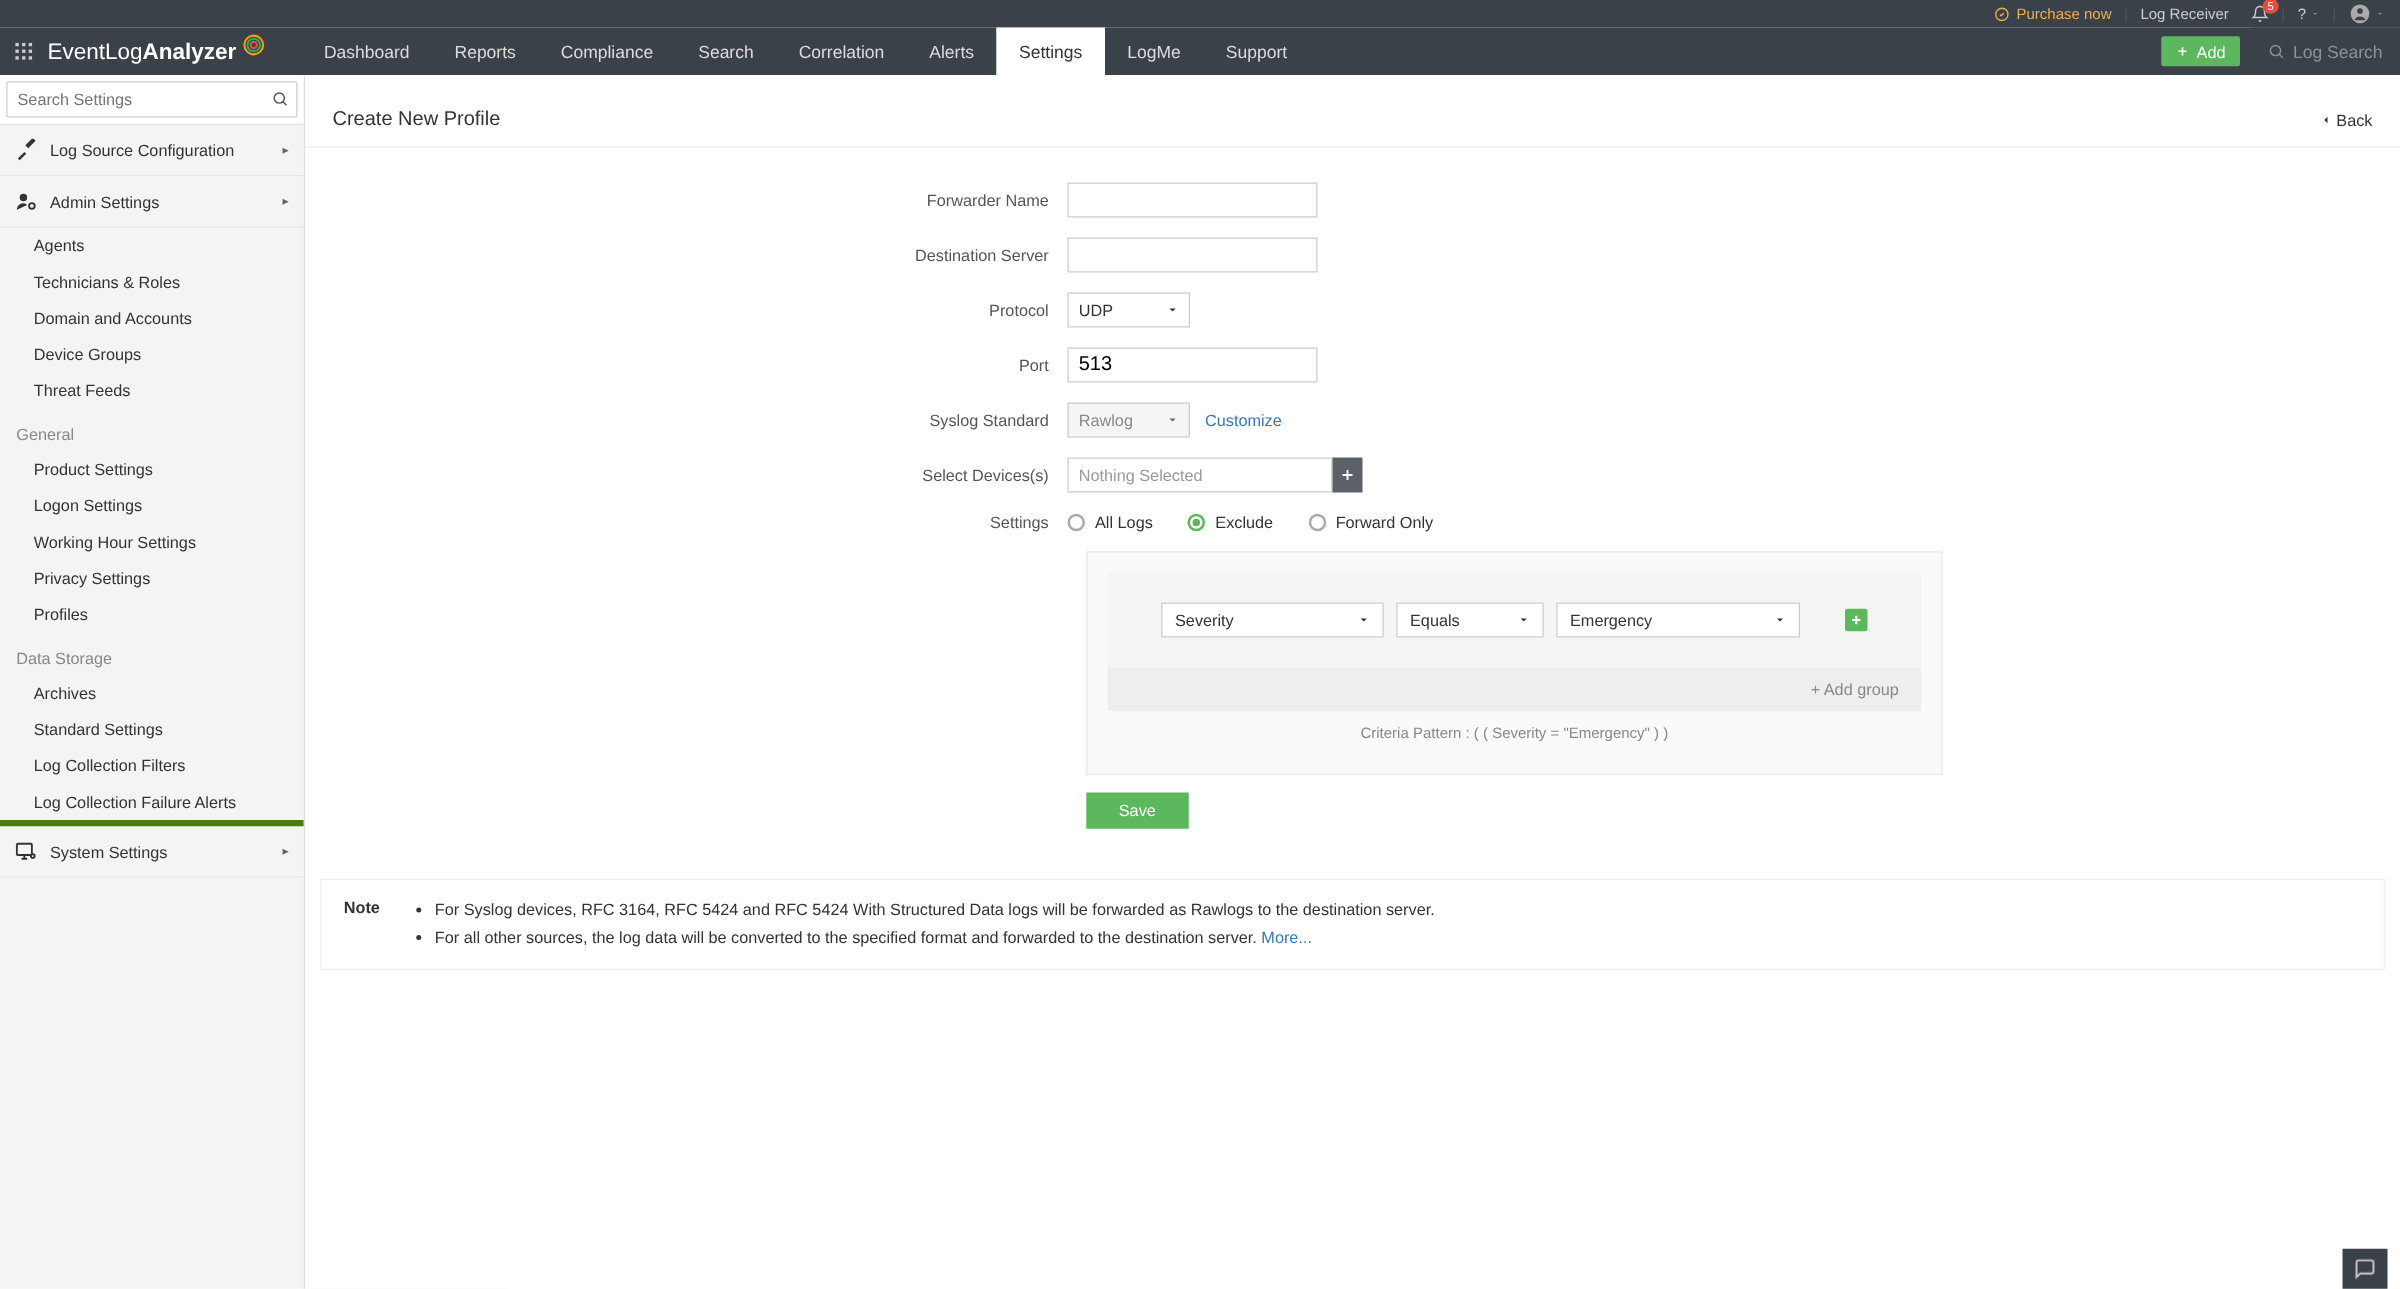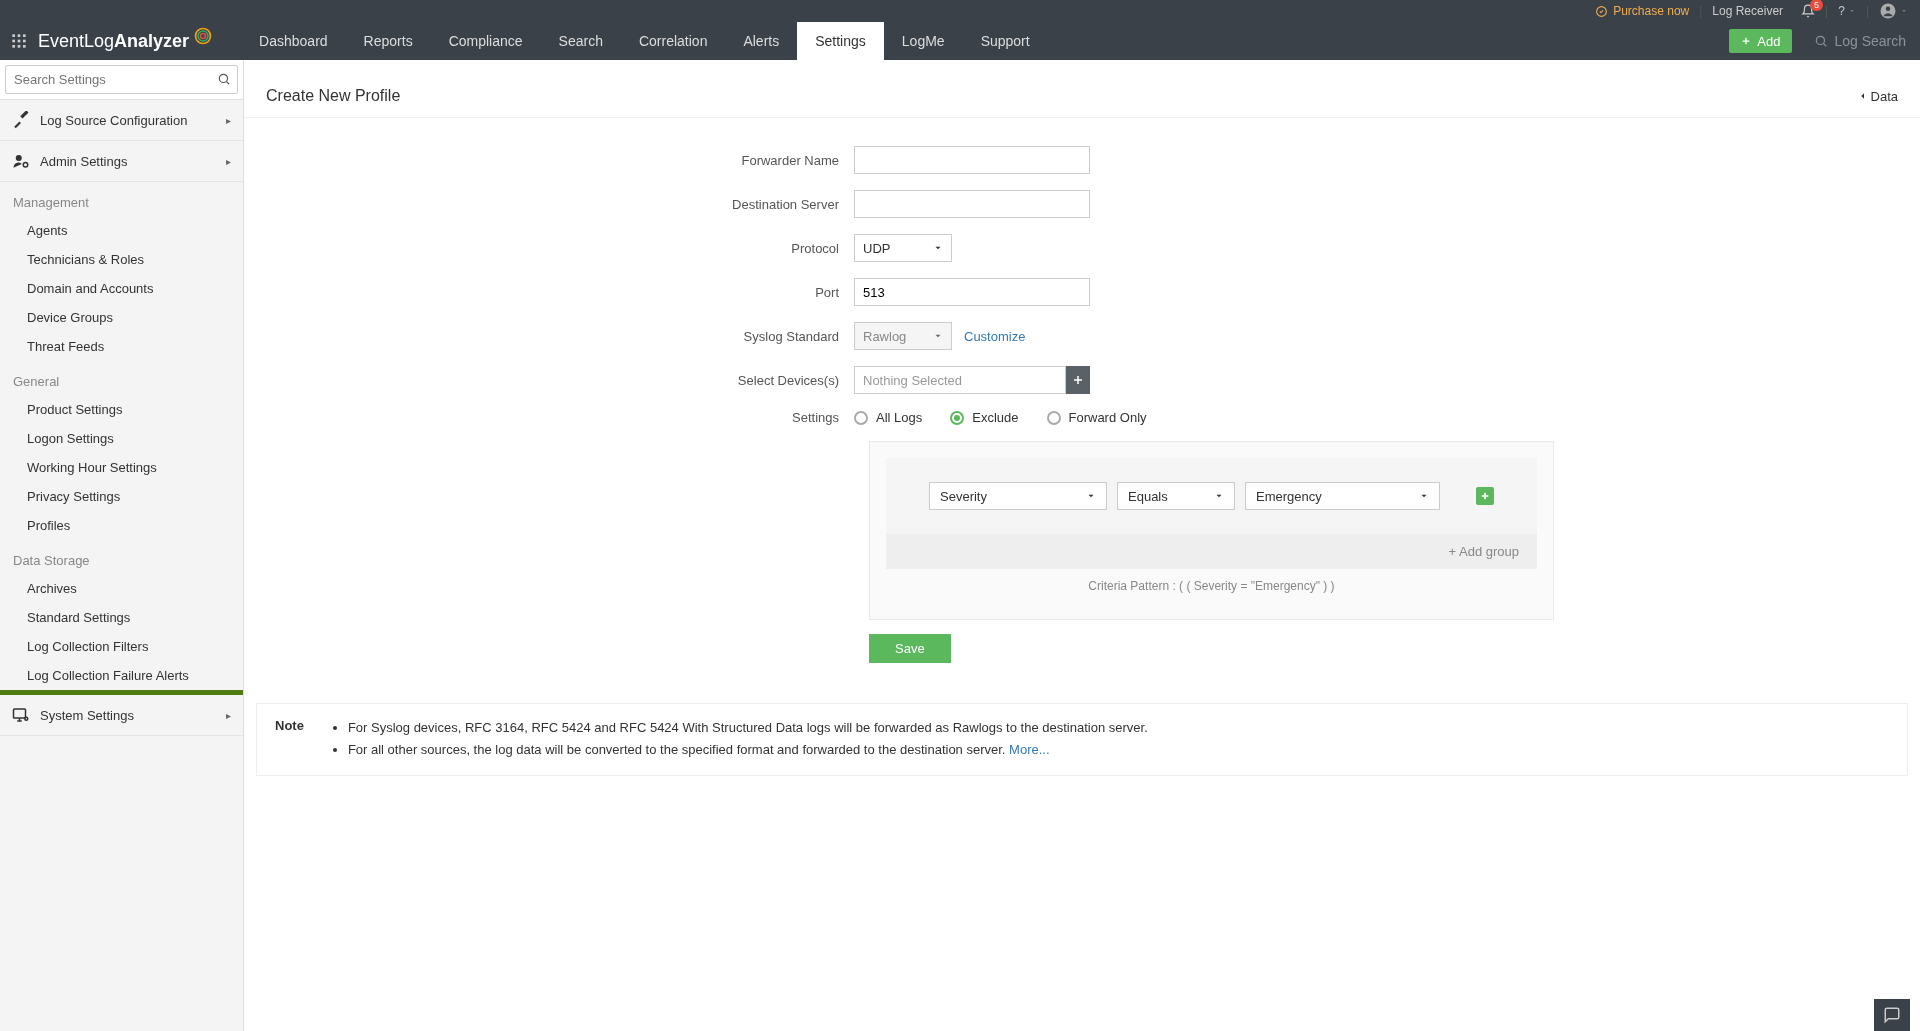--- a/index.html
+++ b/index.html
@@ -44,21 +44,21 @@
 
 
 .content { flex:1; background:#fff; overflow-y:auto; padding:0;}
 .page-header { display:flex; align-items:center; padding:14px 22px 12px; border-bottom:1px solid #eee;margin-top:13px;}
 .page-header h2 { font-size:16px; font-weight:500; color:#333;}
 .page-header .back { margin-left:auto; color:#333; font-size:13px; display:flex; align-items:center; gap:4px; cursor:pointer;}
 
 .form-area { padding:28px 0 20px; }
 .form-row { display:flex; align-items:center; margin-bottom:16px; }
 .form-row .flabel { width:610px; text-align:right; padding-right:15px; color:#555; font-size:13px;}
-.form-row input[type="text"] { width:236px; height:28px; border:1px solid #ccc; padding:0 8px; font-size:13px;}
+.form-row input[type="text"] { width:200px; height:28px; border:1px solid #ccc; padding:0 8px; font-size:16px;}
 .form-row .port-input { width:99px; }
 .form-row .select-wrap { display:flex; align-items:center; width:98px; height:28px; border:1px solid #ccc; padding:0 8px; background:#fff; justify-content:space-between; font-size:13px; cursor:pointer;}
 .form-row .select-wrap.disabled { background:#f5f5f5; color:#888;}
 .form-row .customize-link { margin-left:12px; color:#337ab7; cursor:pointer; font-size:13px;}
 .form-row .device-input { width:212px; height:28px; border:1px solid #ccc; padding:0 8px; color:#999; display:flex; align-items:center; font-size:13px;}
 .form-row .add-device { width:24px; height:28px; background:#5a6268; color:#fff; display:flex; align-items:center; justify-content:center; cursor:pointer;}
 .form-row.radio-row .radio-group { display:flex; gap:28px; align-items:center;text-align:right;}
 .radio-item { display:flex; align-items:center; gap:8px; cursor:pointer; font-size:13px;}
 .radio-circle { width:14px; height:14px; border:2px solid #aaa; border-radius:50%; display:flex; align-items:center; justify-content:center;}
 .radio-circle.selected { border-color:#5cb85c; }
@@ -196,21 +196,20 @@
     <div class="side-section">
       <svg class="sicon2" viewBox="0 0 24 24" fill="#333">
           <circle cx="9" cy="8" r="4"></circle>
           <path d="M2 21c0-4 3-7 7-7 2 0 3 1 4 2"></path>
           <circle cx="18" cy="17" r="3" fill="none" stroke="#333" stroke-width="2"></circle>
         </svg>
       <span class="label">Admin Settings</span>
       <span class="chev">▸</span>
     </div>
 
-    <div class="side-group-title">Management</div>
     <div class="side-item">Agents</div>
     <div class="side-item">Technicians &amp; Roles</div>
     <div class="side-item">Domain and Accounts</div>
     <div class="side-item">Device Groups</div>
     <div class="side-item">Threat Feeds</div>
 
     <div class="side-group-title">General</div>
     <div class="side-item">Product Settings</div>
     <div class="side-item">Logon Settings</div>
     <div class="side-item">Working Hour Settings</div>
@@ -234,21 +233,21 @@
     </div>
   </div>
 
   <div class="content">
     <div class="page-header">
       <h2>Create New Profile</h2>
       <div class="back">
         <svg width="8" height="10" viewBox="0 0 24 24" fill="#333">
             <path d="M15 4l-8 8 8 8z"></path>
           </svg>
-        <span>Data</span>
+        <span>Back</span>
       </div>
     </div>
 
     <div class="form-area">
       <div class="form-row">
         <div class="flabel">Forwarder Name</div>
         <input type="text" value="" style="">
       </div>
       <div class="form-row">
         <div class="flabel">Destination Server</div>

